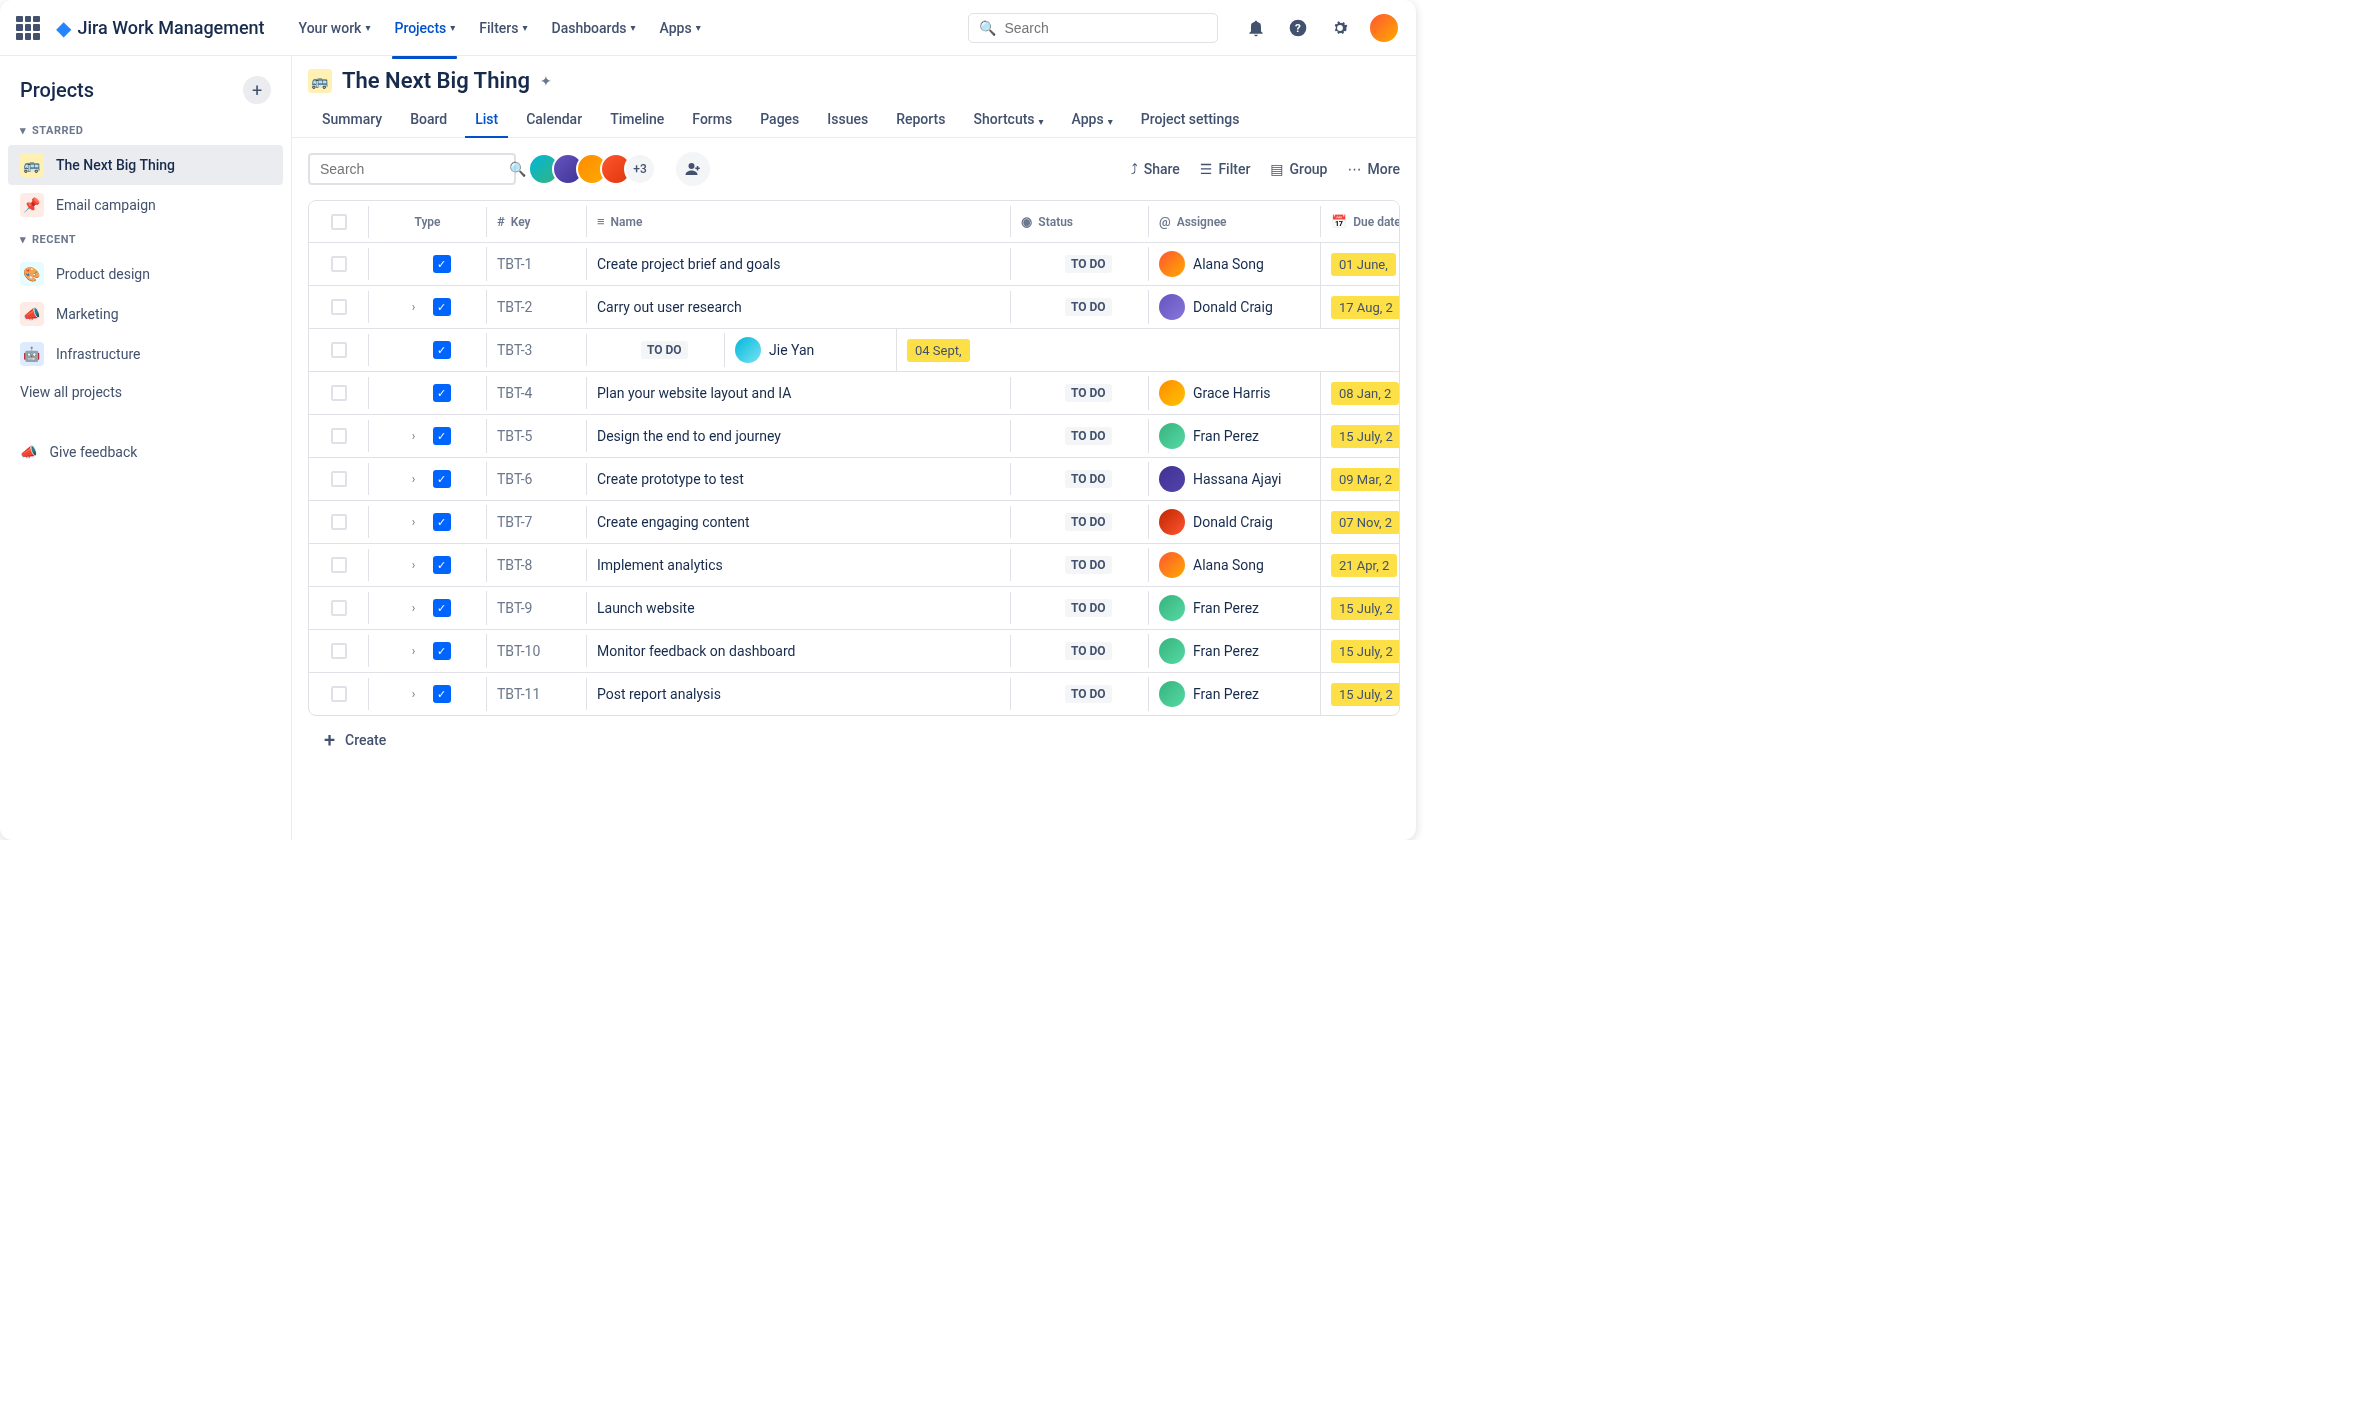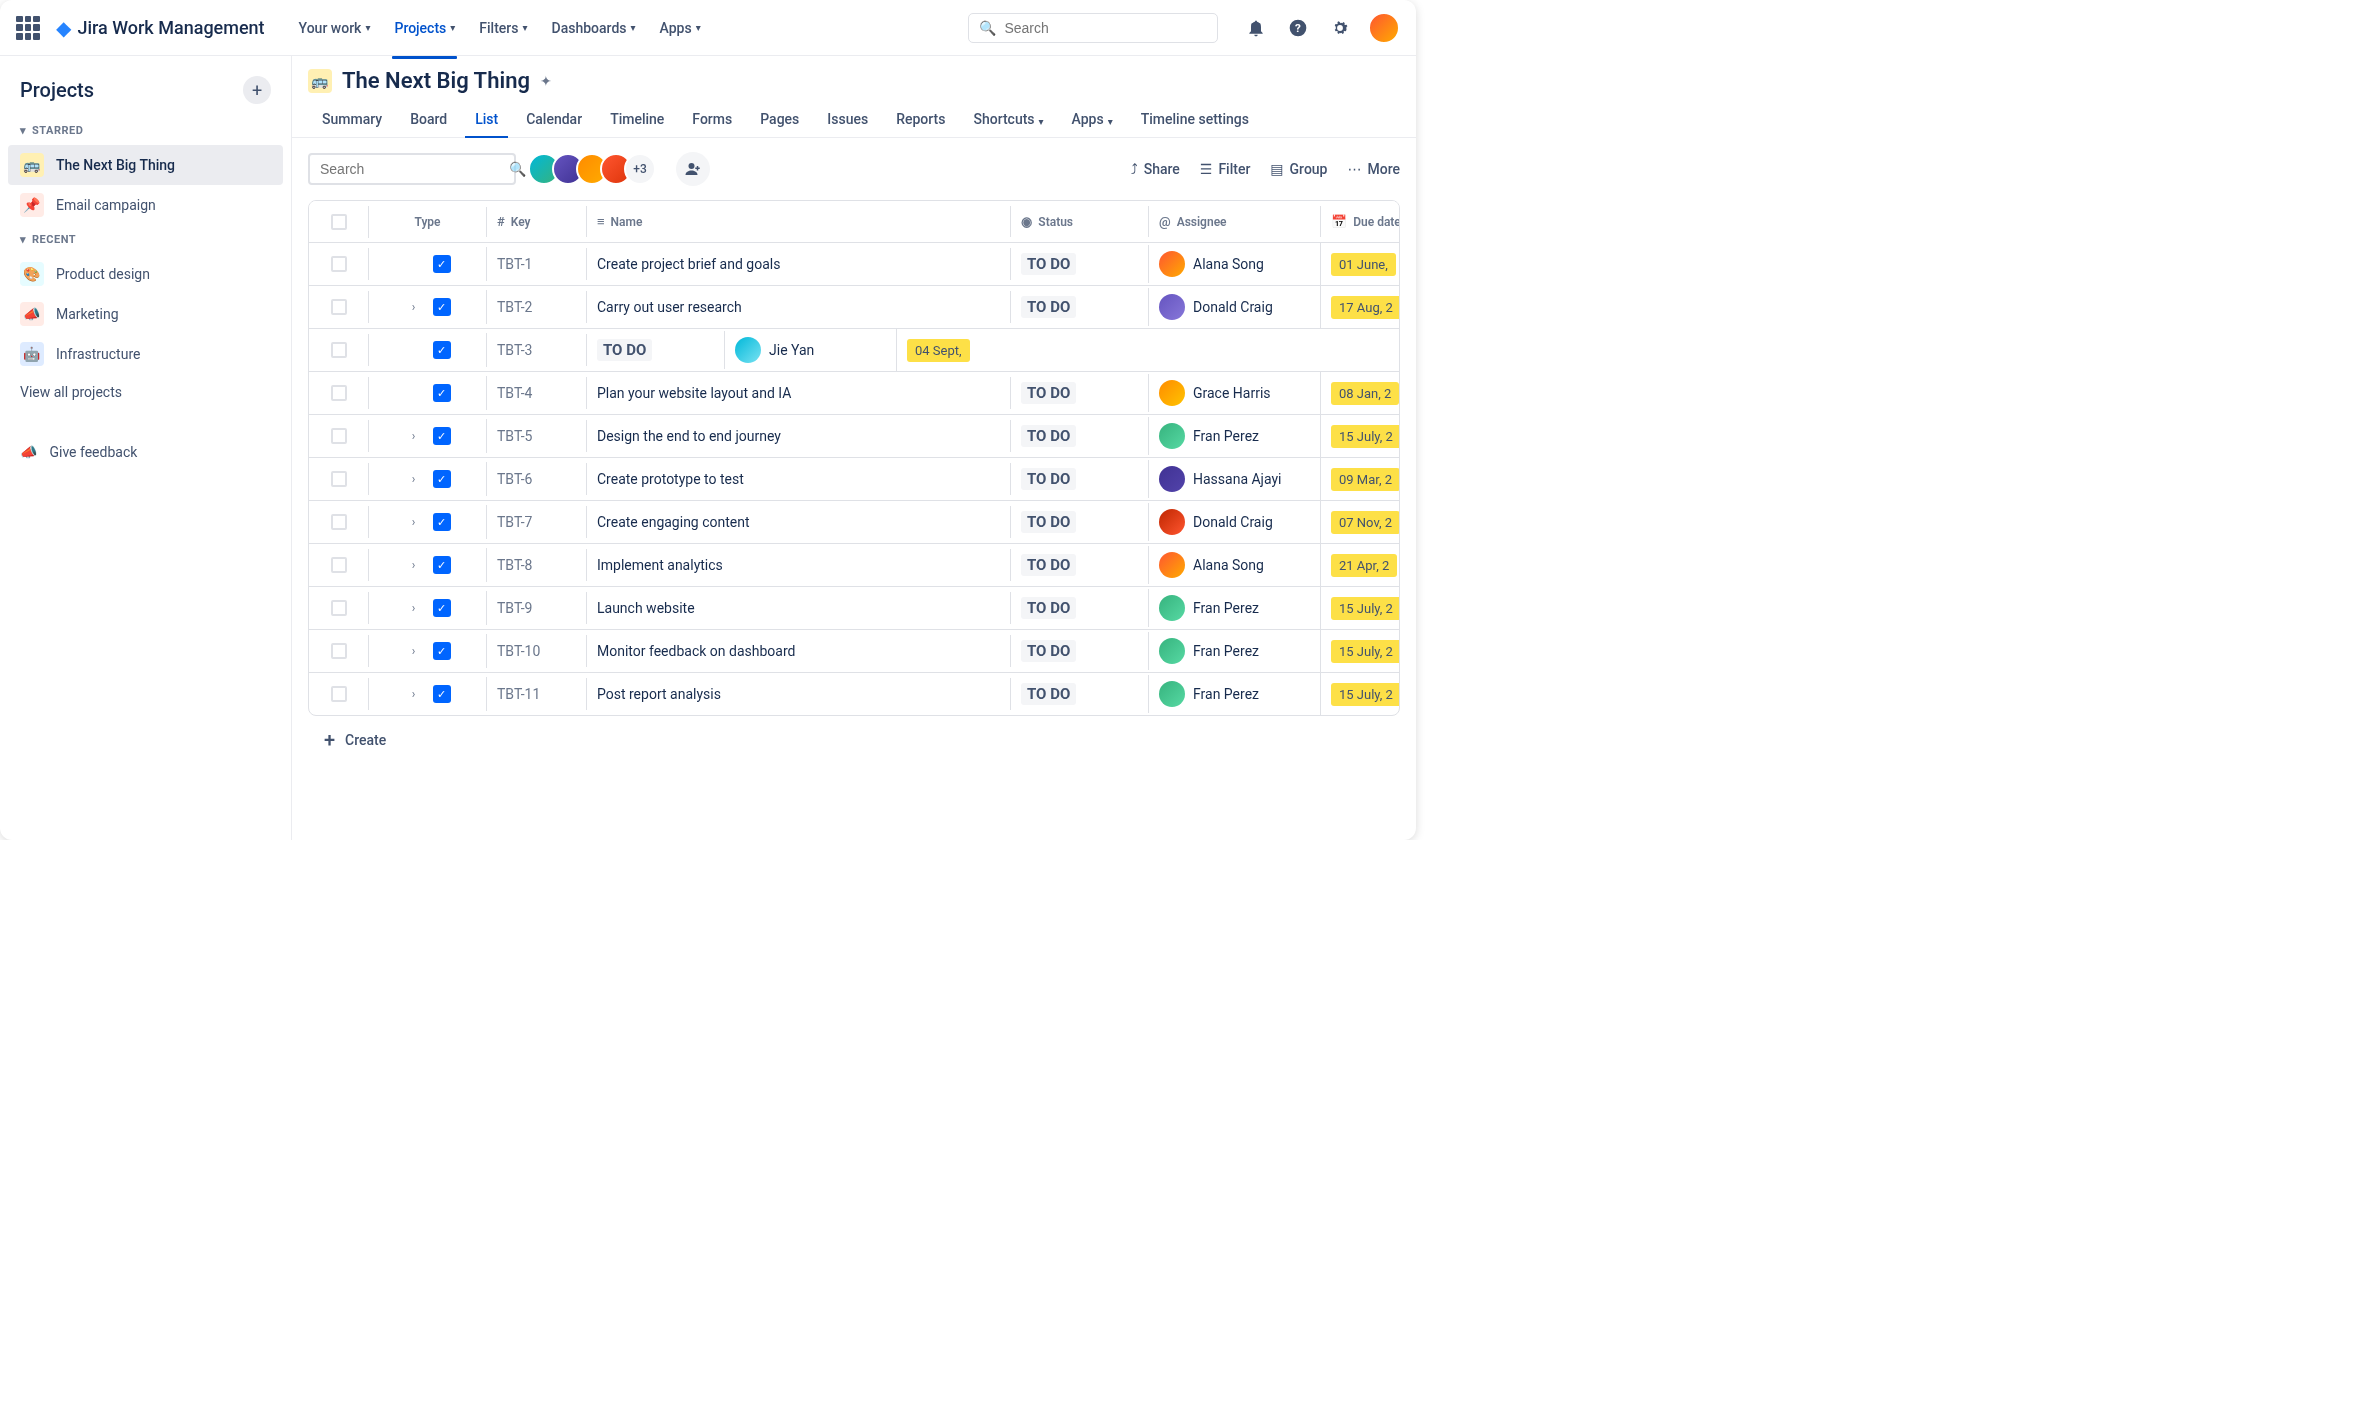--- a/index.html
+++ b/index.html
@@ -78,21 +78,21 @@
 .c-check { width:60px; justify-content:center;}
 .c-type { width:118px; justify-content:center; gap:10px;}
 .c-key { width:100px; color:#6B778C;}
 .c-name { flex:1; min-width:300px;}
 .c-status { width:138px;}
 .c-assignee { width:172px;}
 .c-due { width:78px;}
 .chk { width:16px; height:16px; border:2px solid #DFE1E6; border-radius:2px; cursor:pointer;}
 .exp-btn { width:18px; height:18px; display:flex; align-items:center; justify-content:center; color:#6B778C; cursor:pointer; font-size:12px;}
 .type-check { width:18px; height:18px; background:#0065FF; border-radius:3px; display:flex; align-items:center; justify-content:center; color:#fff; font-size:11px;}
-.status-badge { background:#F4F5F7; color:#42526E; padding:2px 6px; border-radius:3px; font-size:15px; font-weight:700;}
+.status-badge { background:#F4F5F7; color:#42526E; padding:2px 6px; border-radius:3px; font-size:12px; font-weight:700;margin-left:44px;}
 .assignee { display:flex; align-items:center; gap:8px;}
 .assignee-av { width:26px; height:26px; border-radius:50%;}
 .av-a{background:linear-gradient(135deg,#FF5630,#FFAB00);}
 .av-b{background:linear-gradient(135deg,#6554C0,#8777D9);}
 .av-c{background:linear-gradient(135deg,#00B8D9,#79E2F2);}
 .av-d{background:linear-gradient(135deg,#FF8B00,#FFC400);}
 .av-e{background:linear-gradient(135deg,#36B37E,#57D9A3);}
 .av-f{background:linear-gradient(135deg,#403294,#5243AA);}
 .av-g{background:linear-gradient(135deg,#BF2600,#FF5630);}
 .due-badge { background:#fde047; color:#42526E; padding:4px 8px; border-radius:3px; font-size:13px;}
@@ -253,21 +253,21 @@
           </div>
           <div class="tab">
             <span>Shortcuts</span>
             <span class="chevron-down">▾</span>
           </div>
           <div class="tab">
             <span>Apps</span>
             <span class="chevron-down">▾</span>
           </div>
           <div class="tab">
-            <span>Timeline settings</span>
+            <span>Project settings</span>
           </div>
         </div>
       <div class="toolbar">
         <div class="mini-search">
           <input placeholder="Search" style="">
           <span>🔍</span>
         </div>
         <div class="avatar-stack">
           <div class="stack-av av1"></div>
           <div class="stack-av av2"></div>

